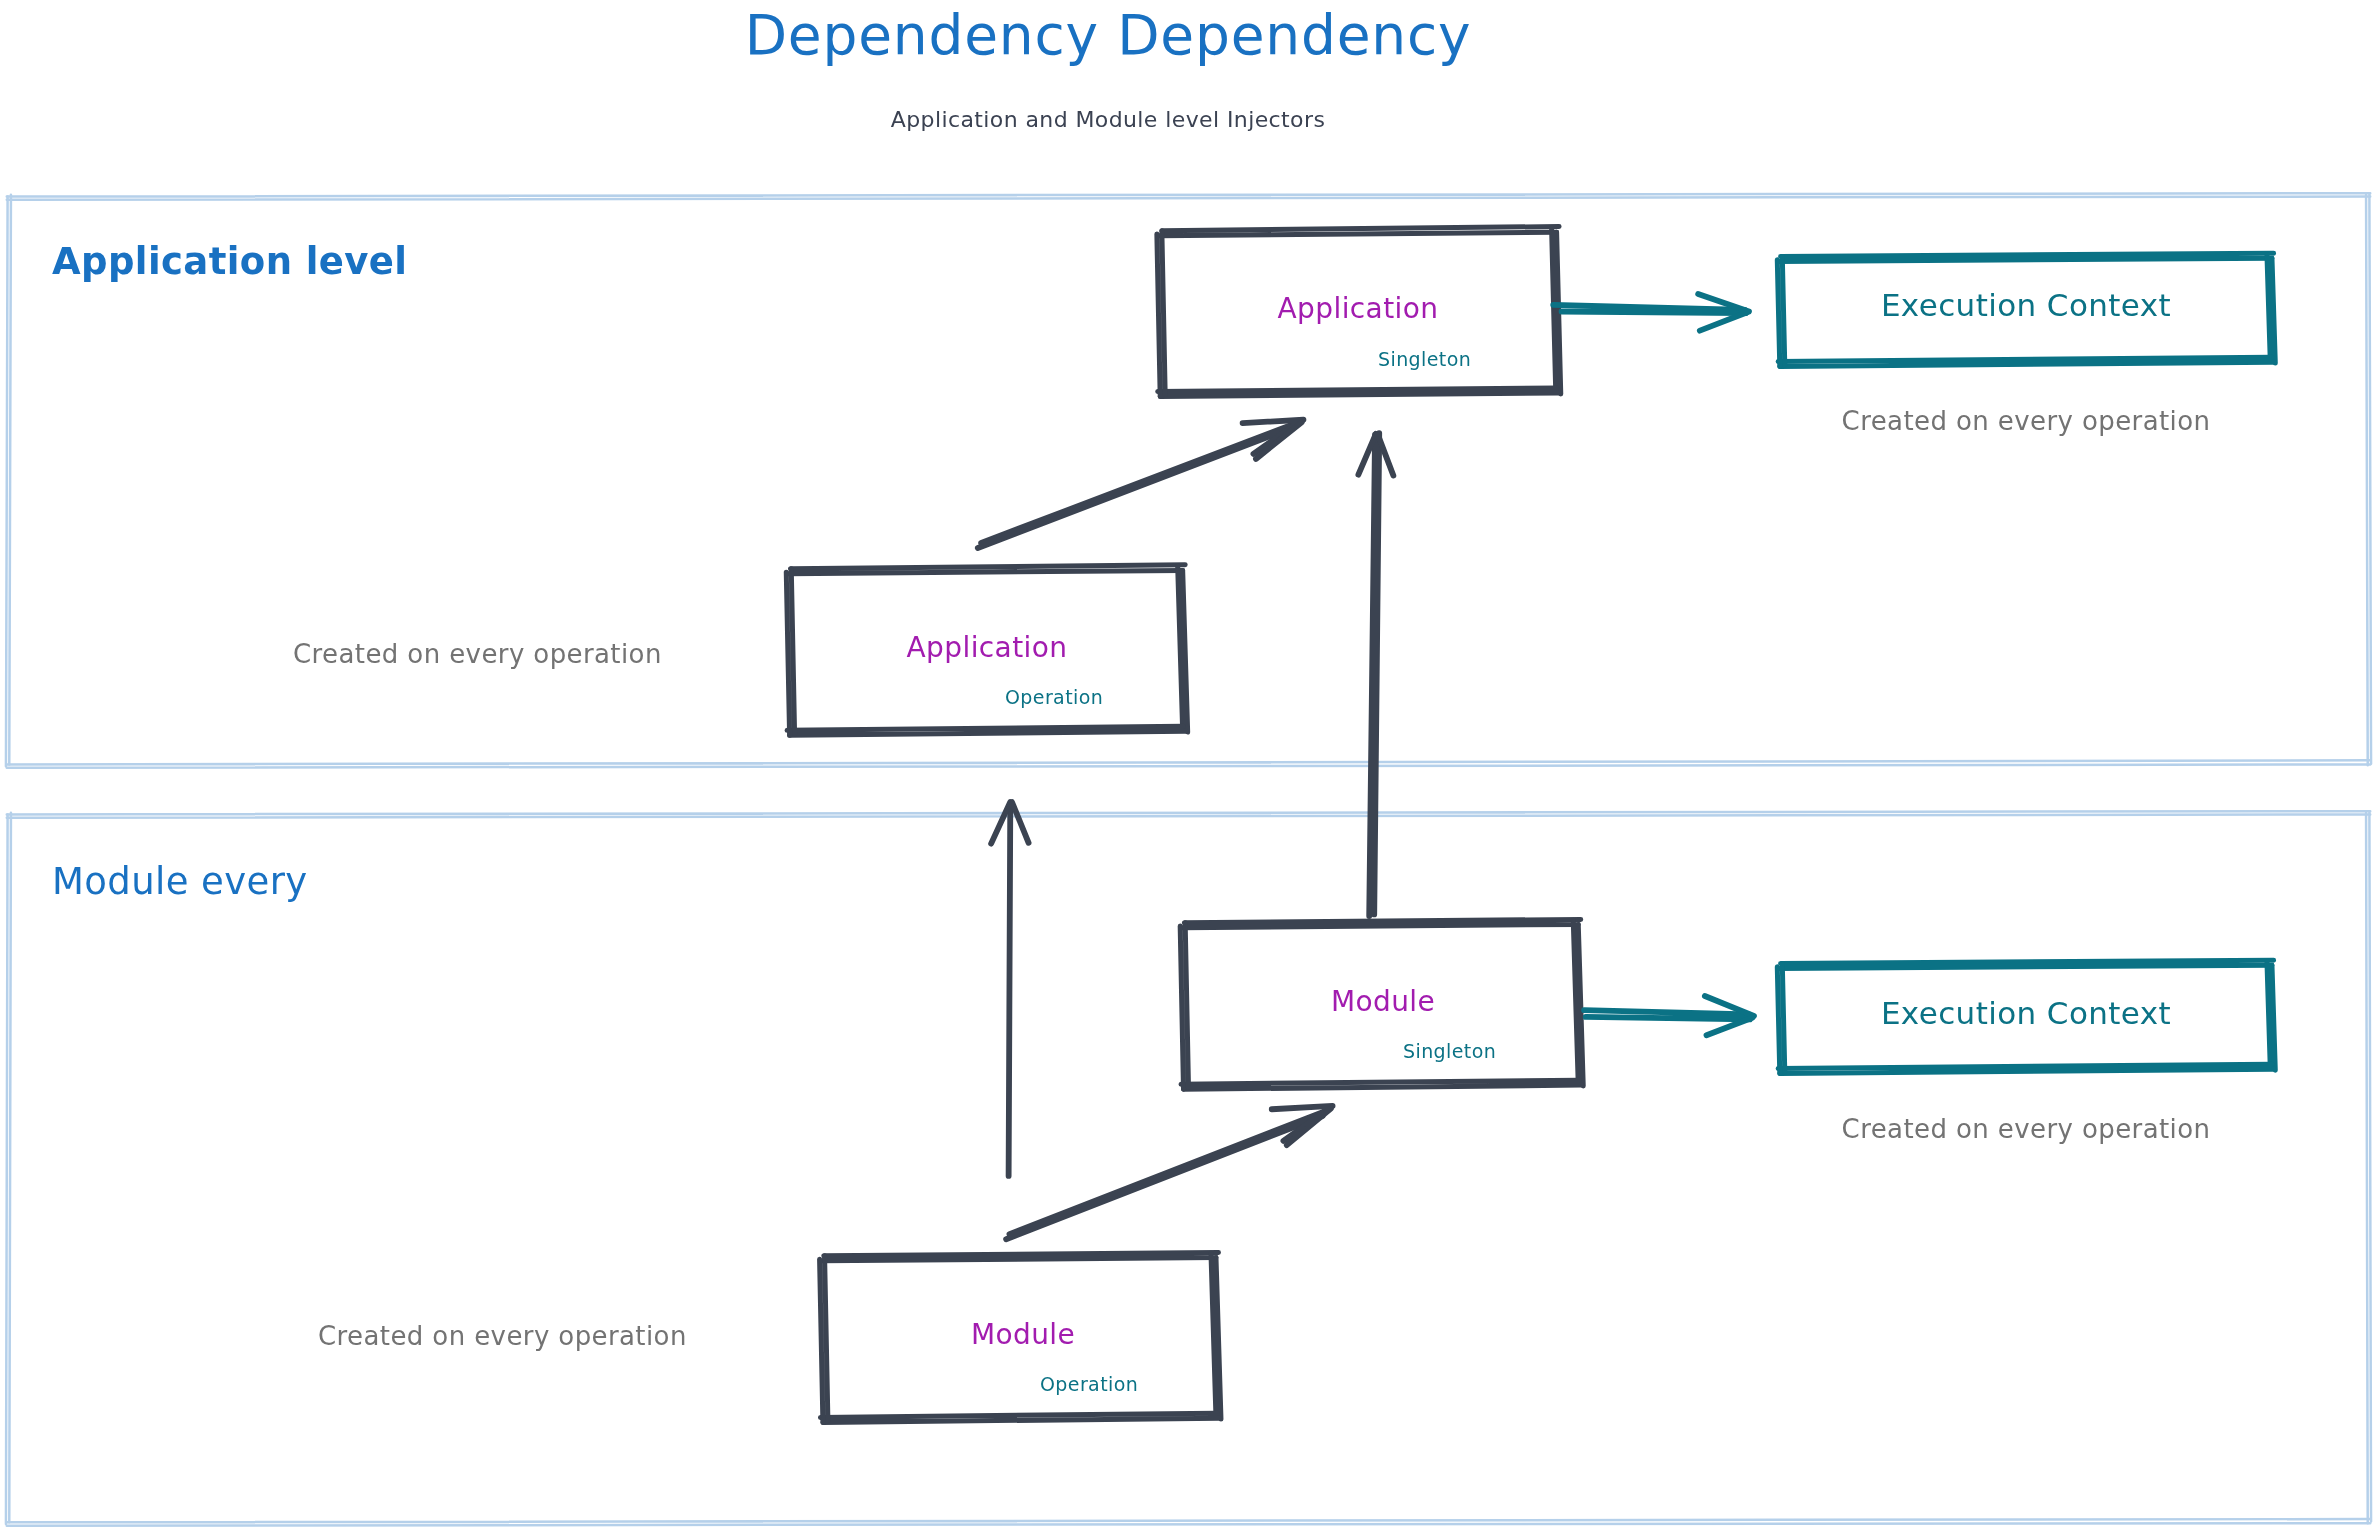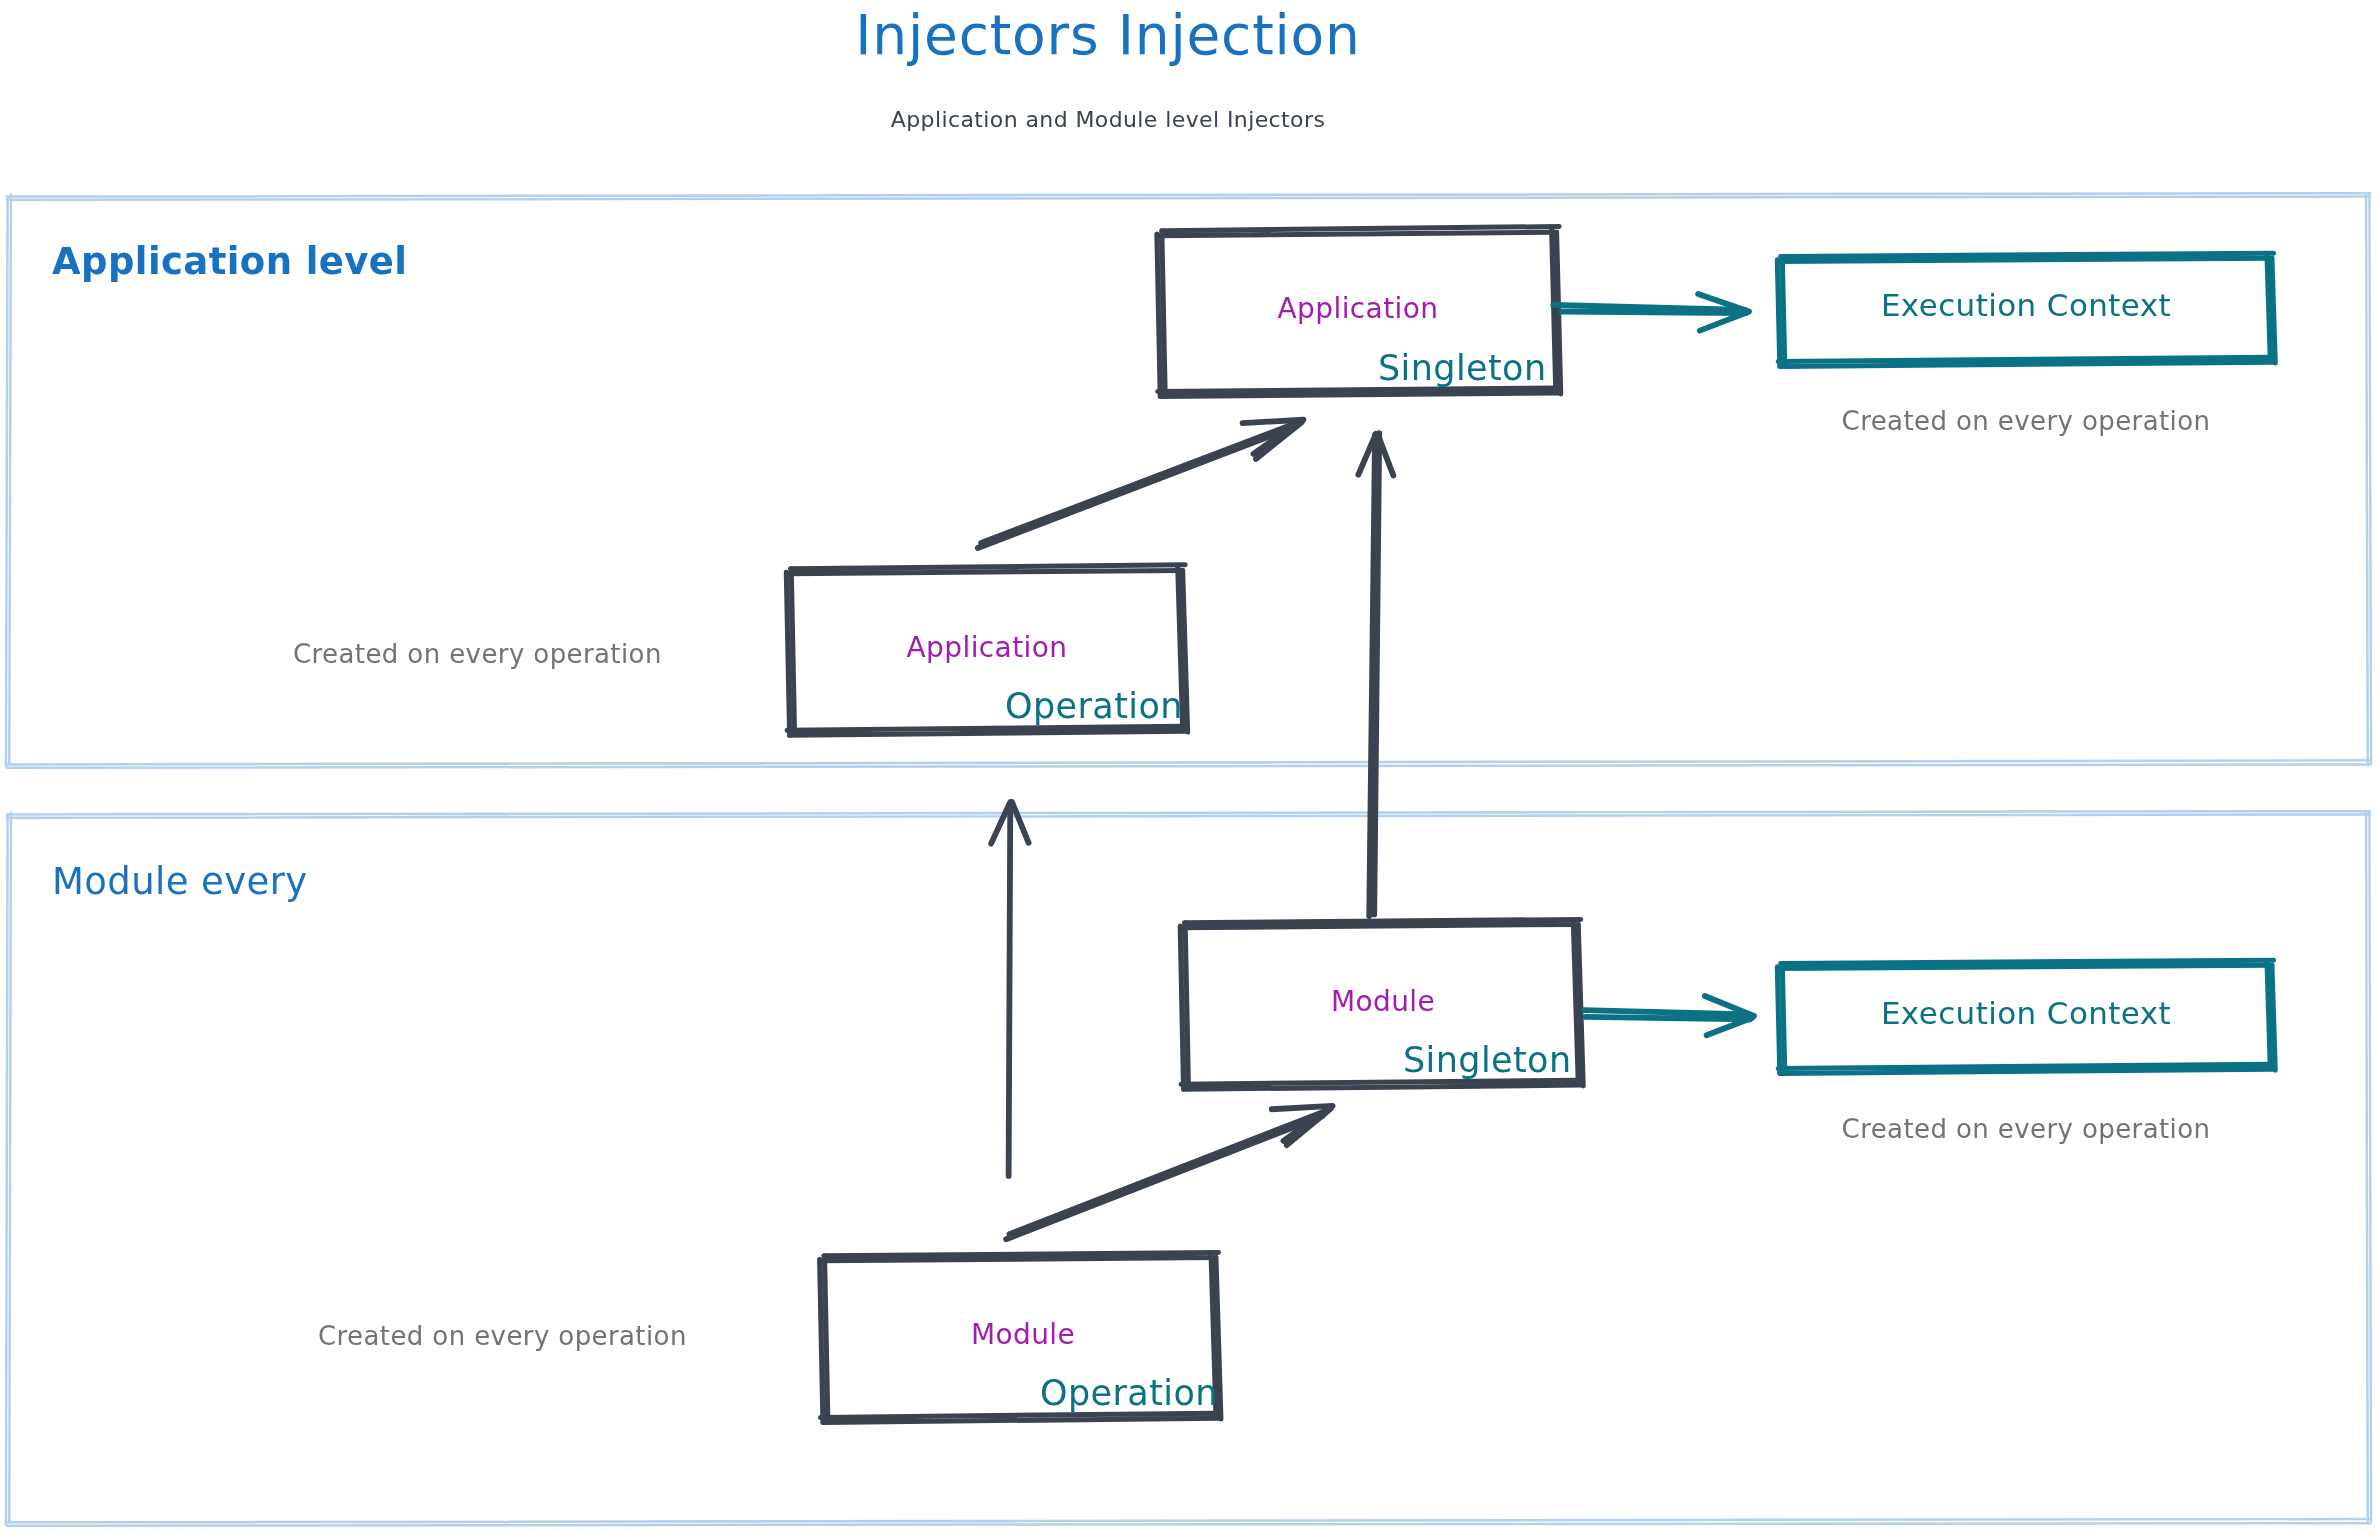--- a/index.html
+++ b/index.html
@@ -26,21 +26,21 @@
   .panel-label{
     font-family:"DejaVu Sans", sans-serif;
     font-size:37px; color:#1971c2; letter-spacing:0.4px;
   }
   .node-title{
     font-family:"DejaVu Sans", sans-serif;
     font-size:28px; color:#a21caf; letter-spacing:0.4px;
   }
   .node-scope{
     font-family:"DejaVu Sans", sans-serif;
-    font-size:35px; color:#0b7285; letter-spacing:0.4px;
+    font-size:19px; color:#0b7285; letter-spacing:0.4px;
   }
   .ec-text{
     font-family:"DejaVu Sans", sans-serif;
     font-size:31px; color:#0b7285; letter-spacing:0.4px;
   }
   .caption{
     font-family:"DejaVu Sans", sans-serif;
     font-size:26px; color:#737373; letter-spacing:0.4px;
   }
   .center{transform:translateX(-50%);}
@@ -135,21 +135,21 @@
       <path d="M1545 1375 L1598 1331" stroke="#3b4351" stroke-width="7" fill="none" stroke-linecap="round"></path>
     </g>
 
     <g>
       <path d="M1902 1213 L2100 1218 M1904 1221 L2101 1224" stroke="#0b7285" stroke-width="7" fill="none" stroke-linecap="round"></path>
       <path d="M2047 1196 L2106 1220 M2049 1243 L2104 1222" stroke="#0b7285" stroke-width="7" fill="none" stroke-linecap="round"></path>
     </g>
 
   </svg>
 
-  <div class="txt title center" style="left:1108px;top:3.3px;">Injectors Injection</div>
+  <div class="txt title center" style="left:1108px;top:3.3px;">Dependency Dependency</div>
   <div class="txt subtitle center" style="left:1108px;top:107px;">Application and Module level Injectors</div>
 
   <div class="txt panel-label" style="left:52px;top:240px;font-weight:bold;">Application level</div>
   <div class="txt panel-label" style="left:52px;top:860px;">Module every</div>
 
   <div class="txt node-title center" style="left:1358px;top:292px;">Application</div>
   <div class="txt node-scope" style="left:1378px;top:348px;">Singleton</div>
 
   <div class="txt node-title center" style="left:987px;top:631px;">Application</div>
   <div class="txt node-scope" style="left:1005px;top:686px;">Operation</div>

